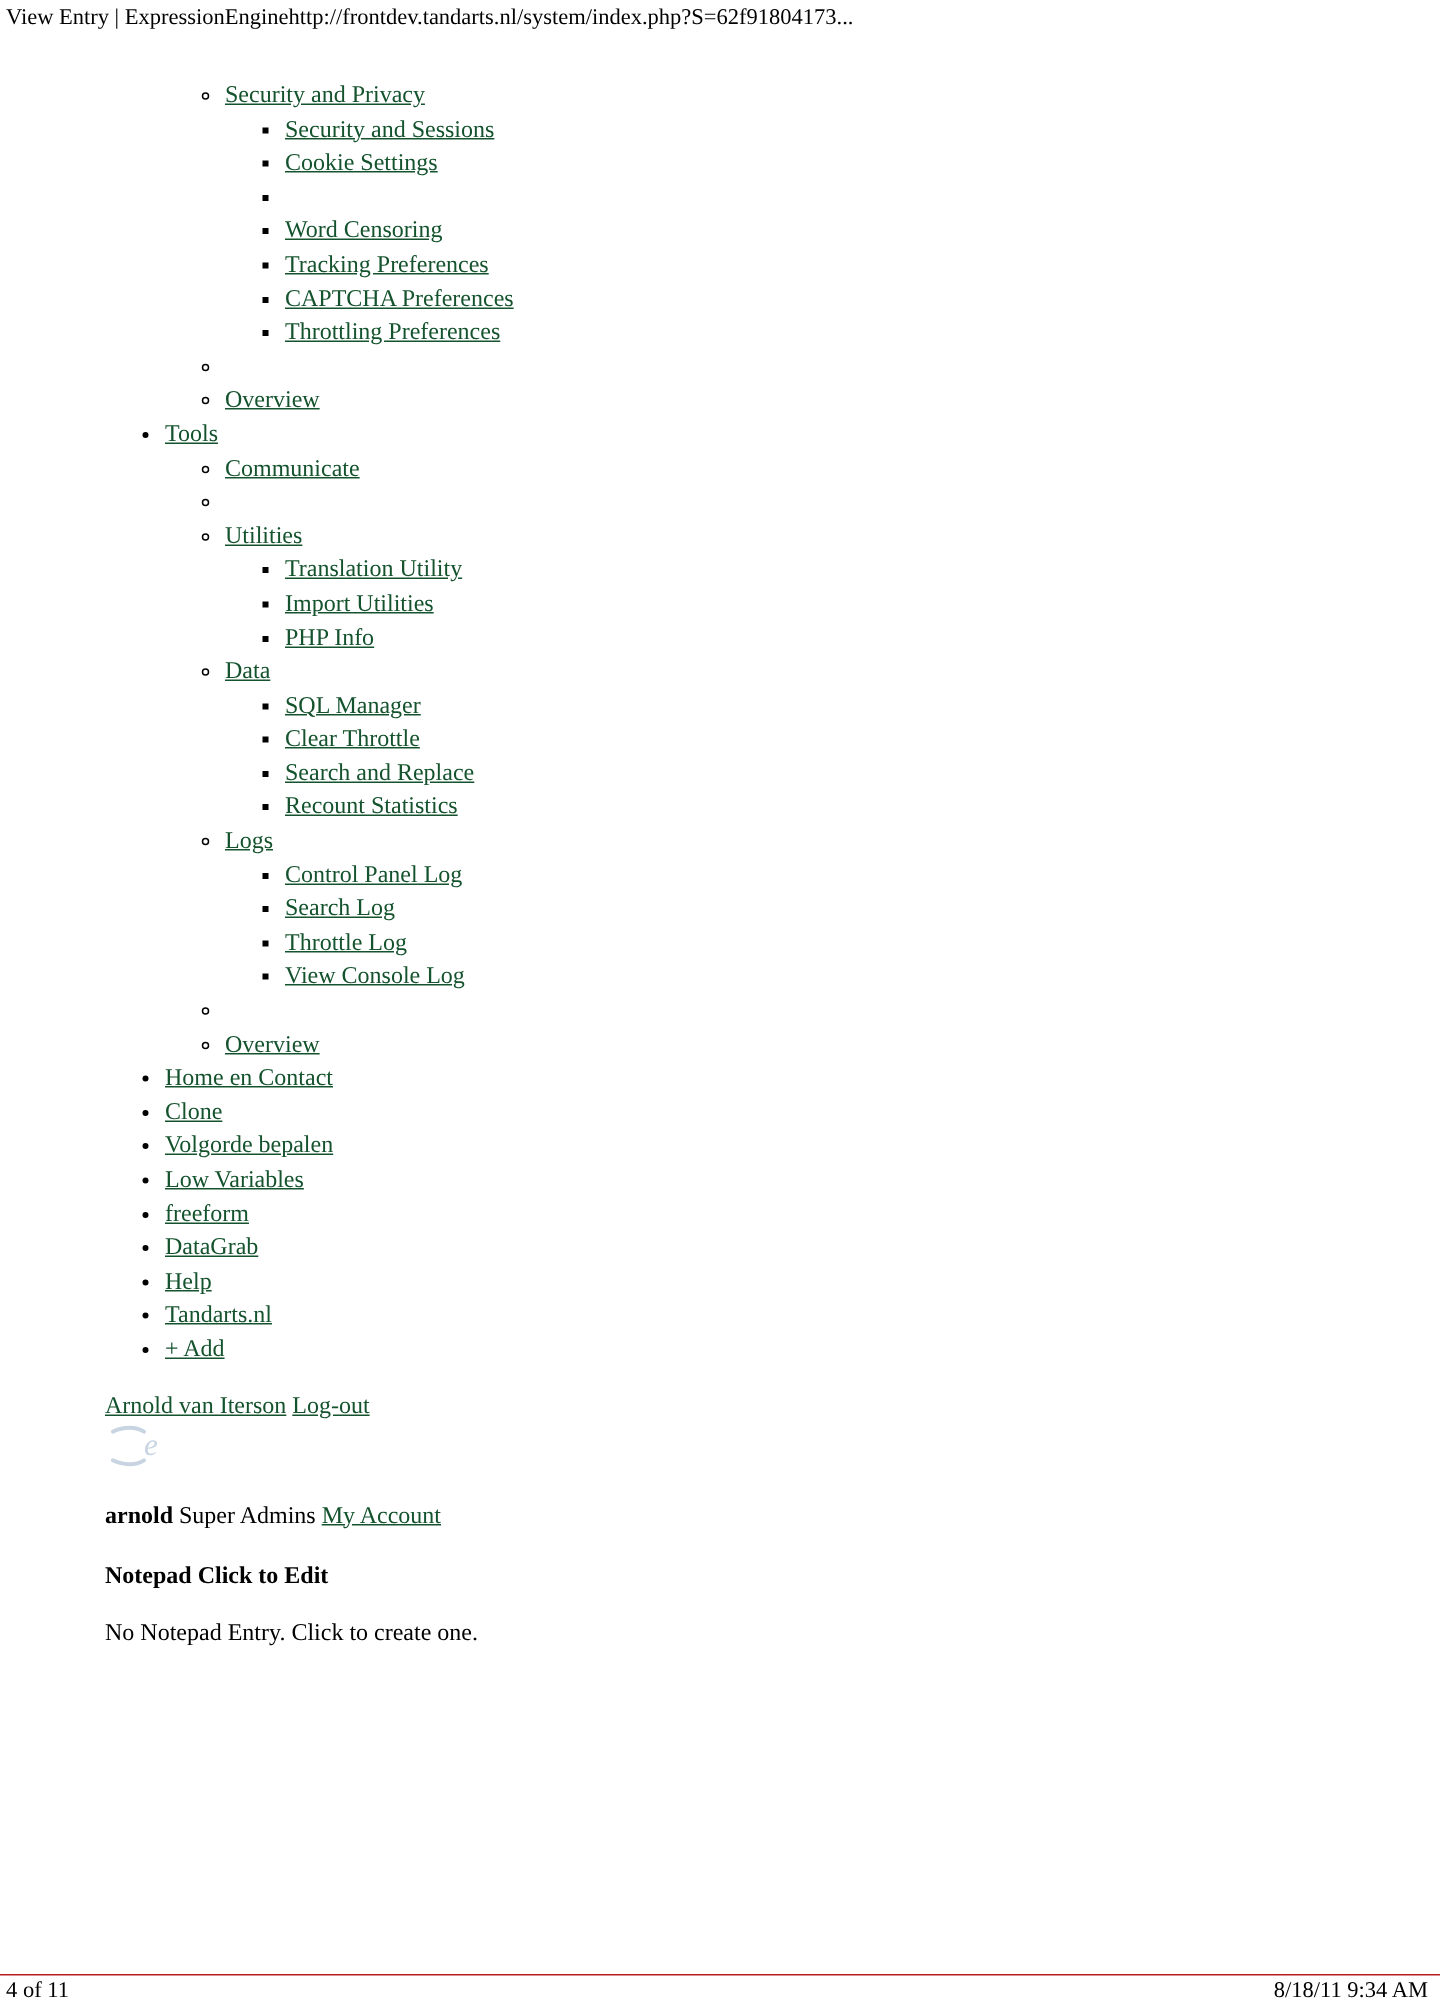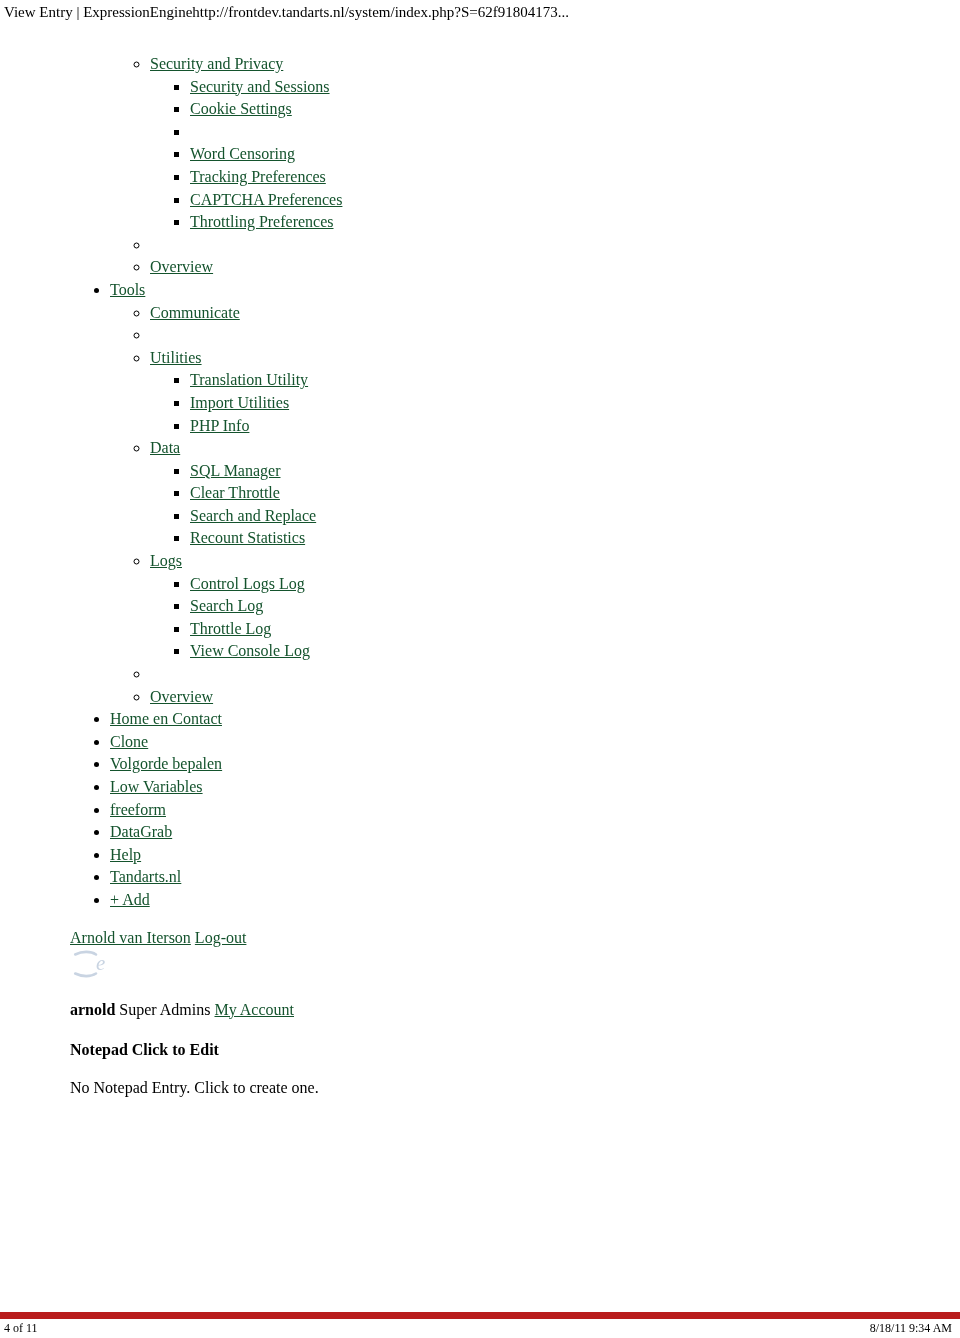--- a/index.html
+++ b/index.html
@@ -54,25 +54,25 @@
     font-weight: bold;
   }
   .notepad-body {
     margin: 20px 0 0 70px;
   }
   .footer {
     position: absolute;
     bottom: 0;
     left: 0;
     right: 0;
-    border-top: 7px solid #b91c1c;
+    border-top: 1px solid #b91c1c;
     display: flex;
     justify-content: space-between;
     padding: 2px 8px 2px 4px;
-    font-size: 12px;
+    font-size: 15px;
   }
   b { font-weight: bold; }
 </style>
 </head>
 <body>
 
 <div class="header">
   <span>View Entry | ExpressionEngine</span>
   <span>http://frontdev.tandarts.nl/system/index.php?S=62f91804173...</span>
 </div>
@@ -111,21 +111,21 @@
           <li><a>Data</a>
             <ul class="square">
               <li><a>SQL Manager</a></li>
               <li><a>Clear Throttle</a></li>
               <li><a>Search and Replace</a></li>
               <li><a>Recount Statistics</a></li>
             </ul>
           </li>
           <li><a>Logs</a>
             <ul class="square">
-              <li><a>Control Logs Log</a></li>
+              <li><a>Control Panel Log</a></li>
               <li><a>Search Log</a></li>
               <li><a>Throttle Log</a></li>
               <li><a>View Console Log</a></li>
             </ul>
           </li>
           <li></li>
           <li><a>Overview</a></li>
         </ul>
       </li>
       <li><a>Home en Contact</a></li>

